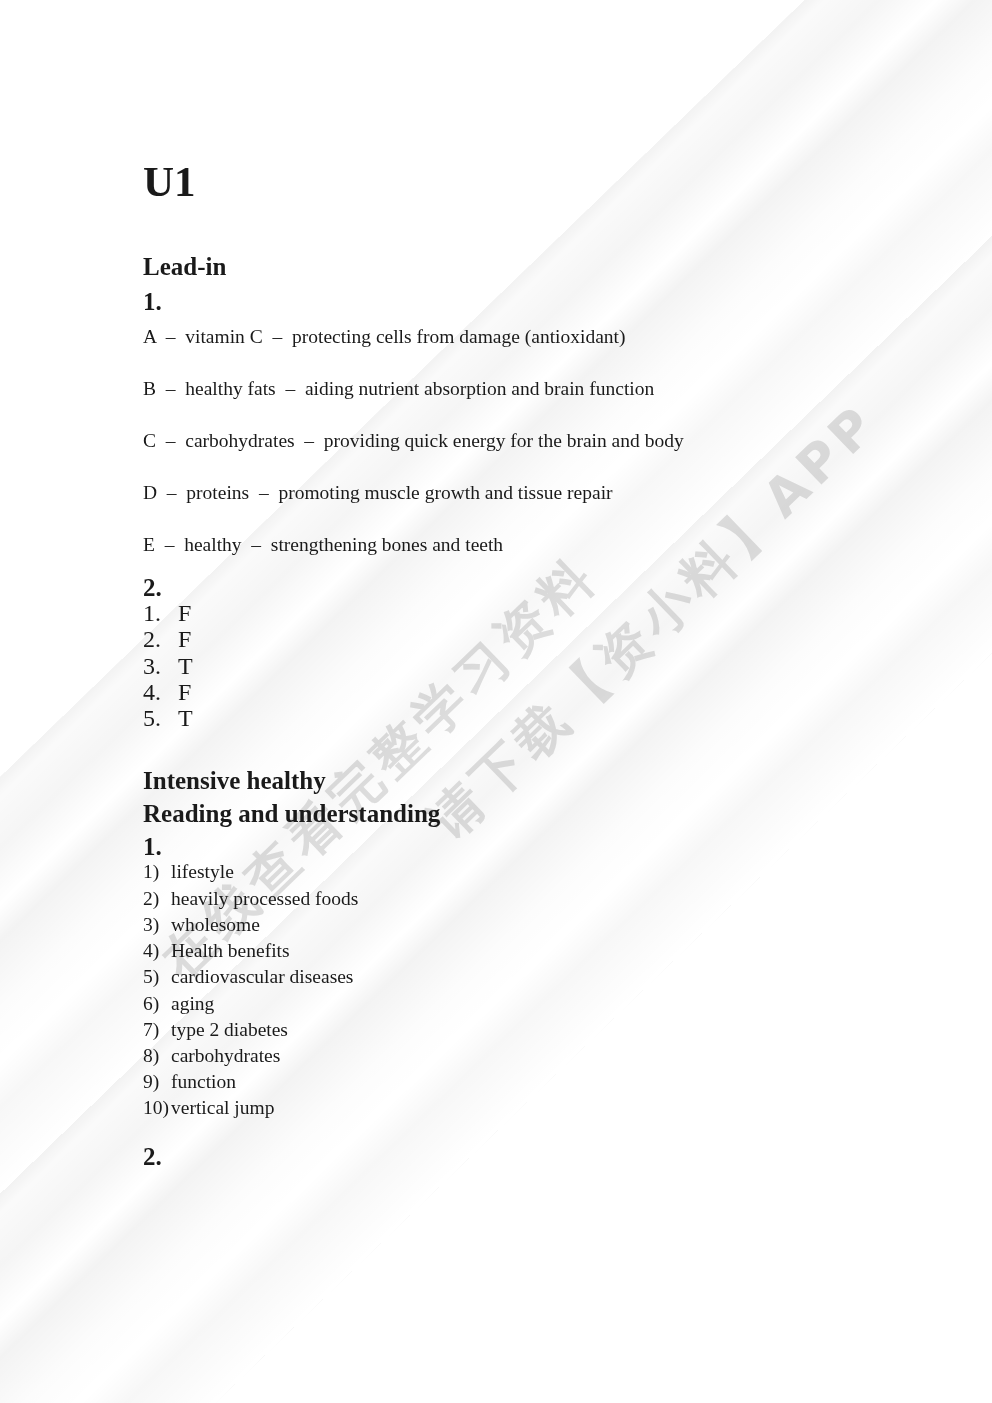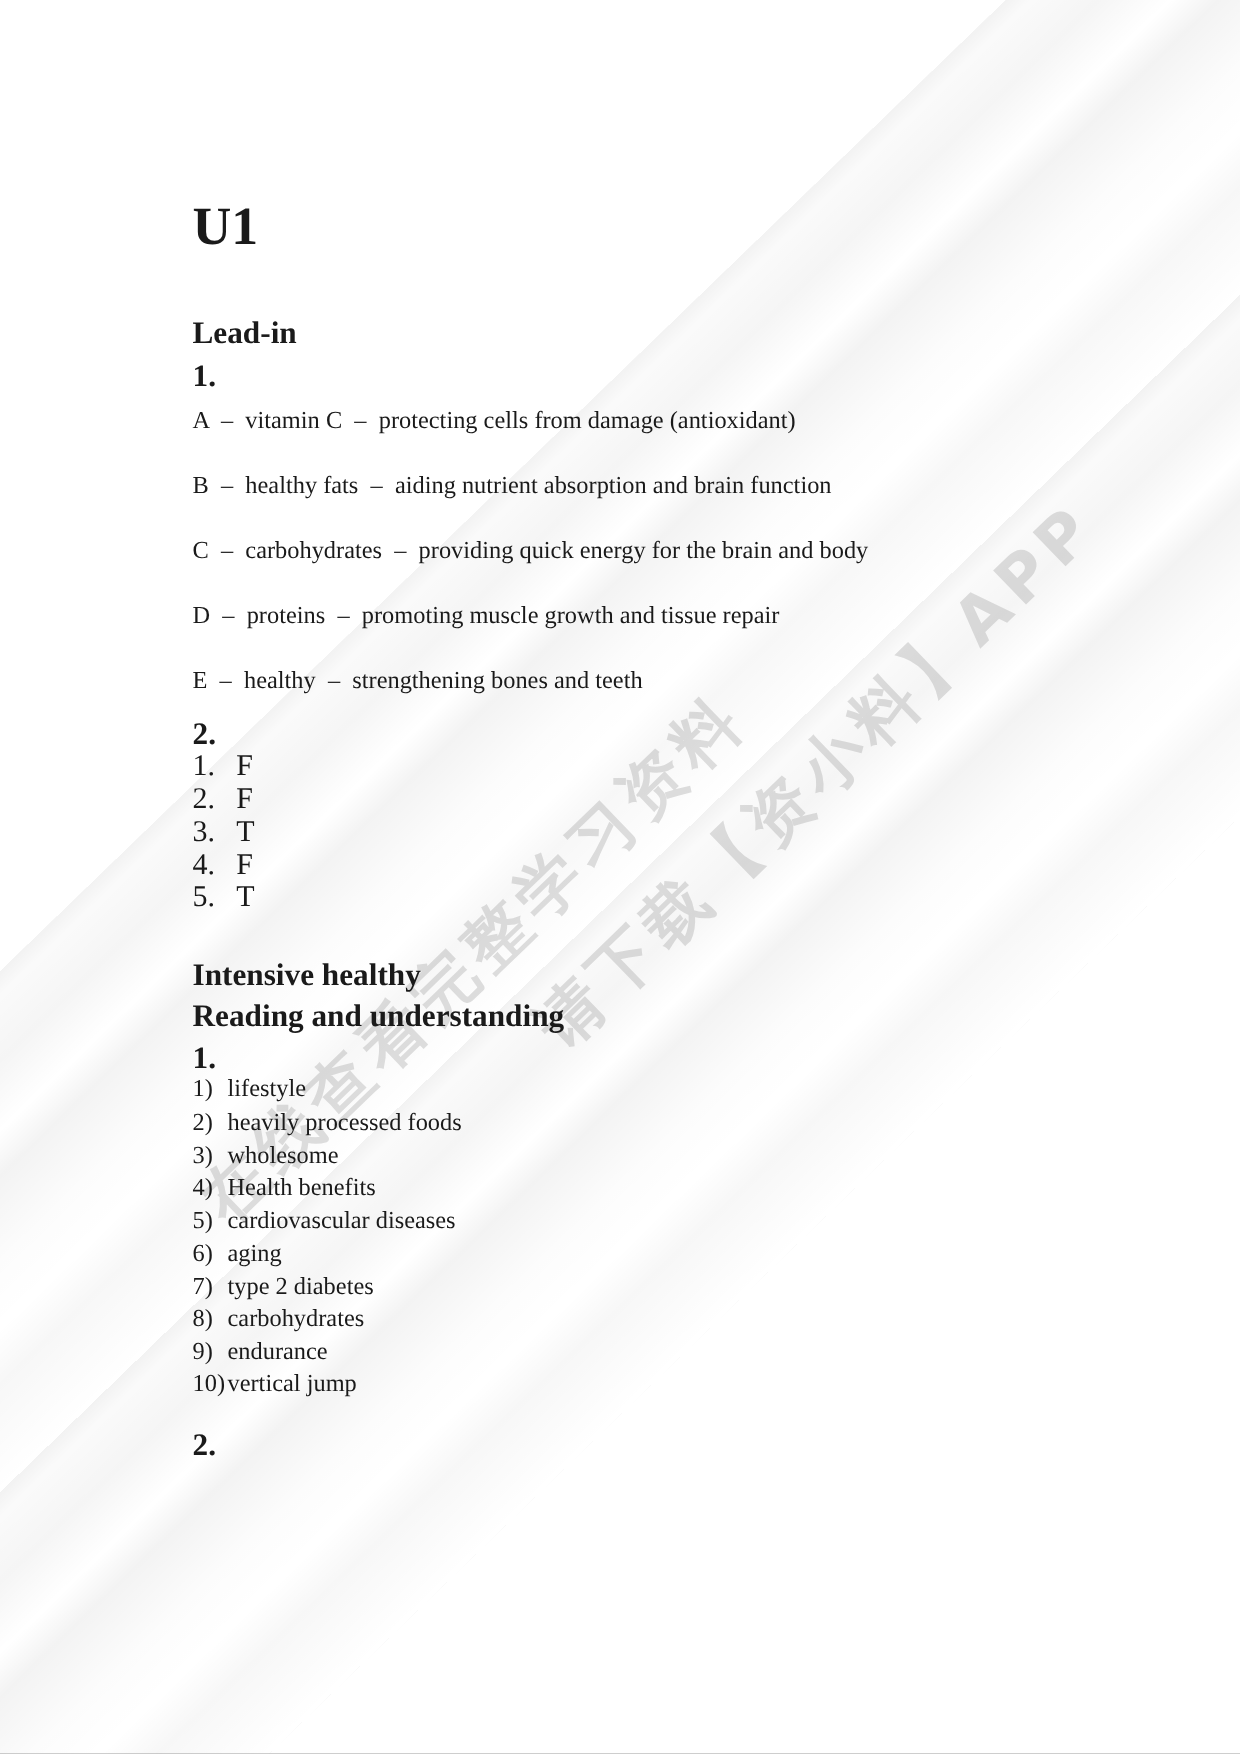--- a/index.html
+++ b/index.html
@@ -29,21 +29,21 @@
     transform:rotate(-44deg);transform-origin:0 0;
     font-family:"DejaVu Sans","Liberation Sans",sans-serif;
     font-weight:bold;
     font-size:52px;line-height:58px;letter-spacing:6px;
     color:rgba(110,110,110,0.22);
     white-space:nowrap;
     pointer-events:none;
   }
   .wm-line2{margin-left:290px;margin-top:28px;}
   
-  .content{position:absolute;left:154px;top:158px;width:790px;}
+  .content{position:absolute;left:143px;top:158px;width:790px;}
   .unit{font-size:43px;line-height:48px;font-weight:bold;margin:0;}
   .h{font-size:25px;line-height:24px;font-weight:bold;}
   .lead{margin-top:49px;}
   .t1{margin-top:11px;}
   .match-list{margin-top:11px;font-size:19.5px;line-height:24px;}
   .match-item{white-space:pre-wrap;}
   .match-item + .match-item{margin-top:28px;}
   .t2{margin-top:19px;}
   .tf-list{font-size:24px;line-height:26.3px;}
   .ir-head{margin-top:38px;}
@@ -121,21 +121,21 @@
         <div class="rd-item"><span class="num w28">4)</span><span>Health benefits</span></div>
 
         <div class="rd-item"><span class="num w28">5)</span><span>cardiovascular diseases</span></div>
 
         <div class="rd-item"><span class="num w28">6)</span><span>aging</span></div>
 
         <div class="rd-item"><span class="num w28">7)</span><span>type 2 diabetes</span></div>
 
         <div class="rd-item"><span class="num w28">8)</span><span>carbohydrates</span></div>
 
-        <div class="rd-item"><span class="num w28">9)</span><span>endurance</span></div>
+        <div class="rd-item"><span class="num w28">9)</span><span>function</span></div>
 
         <div class="rd-item"><span class="num w28">10)</span><span>vertical jump</span></div>
       </div>
 
     <div class="h t4">2.</div>
 
 
   </div>
 </div>
 

